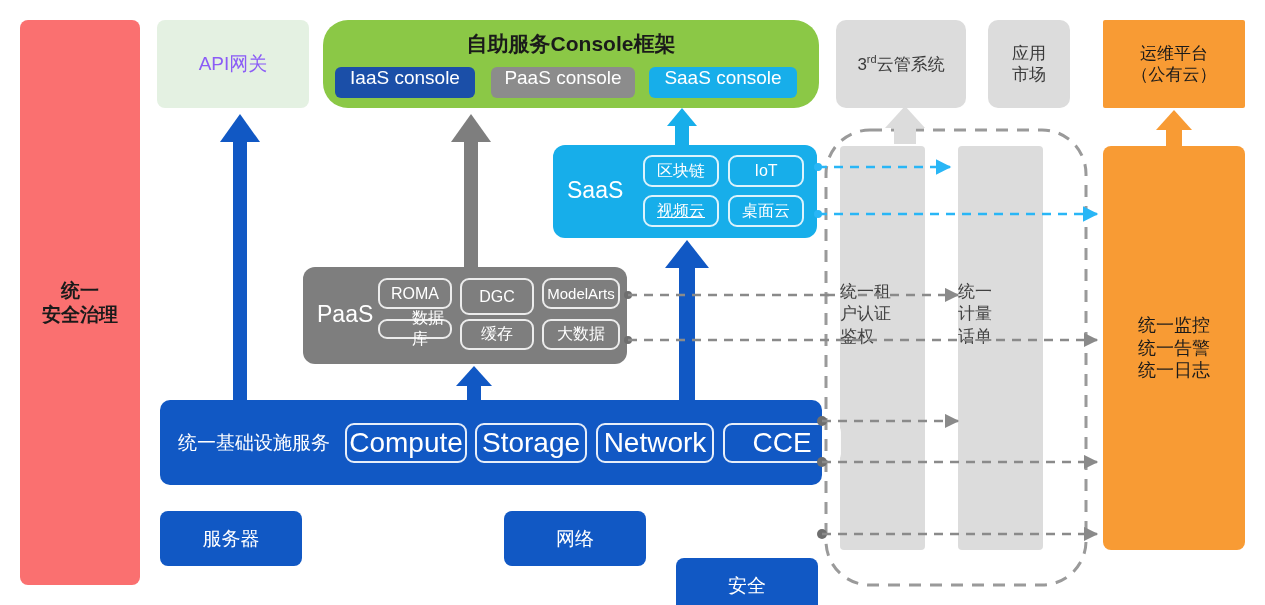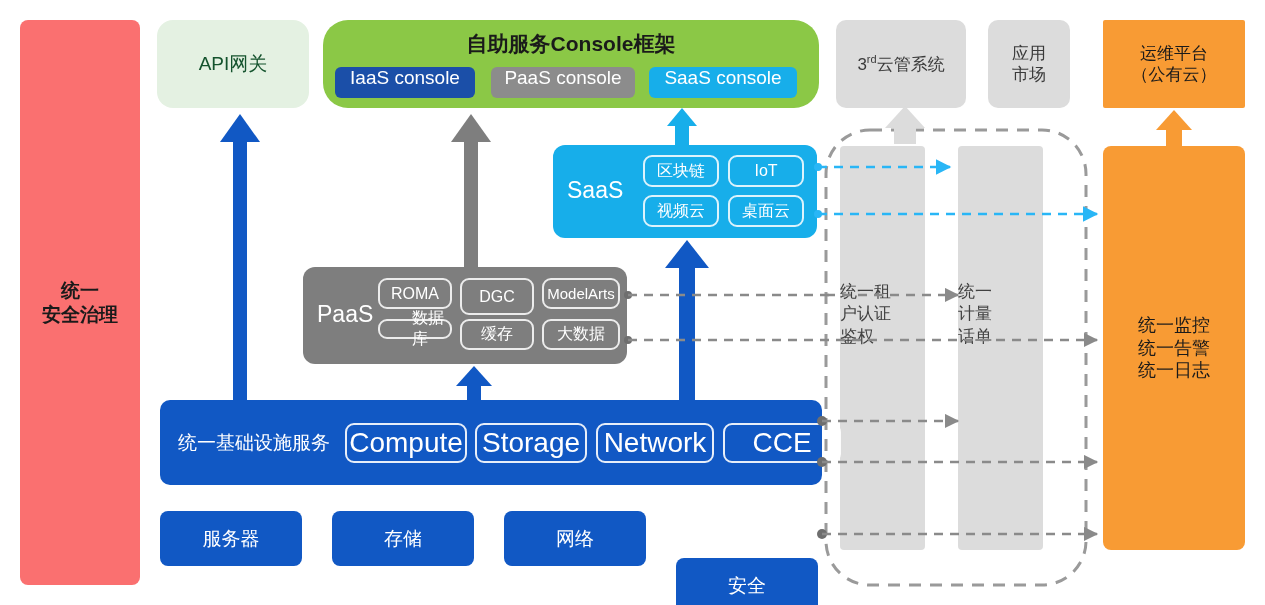--- a/index.html
+++ b/index.html
@@ -6,21 +6,21 @@
   body{width:1265px;height:605px;position:relative;overflow:hidden;
        font-family:"Liberation Sans","DejaVu Sans",sans-serif;}
   #stage{position:absolute;left:0;top:0;width:1265px;height:605px;}
   .box{position:absolute;box-sizing:border-box;display:flex;align-items:center;
        justify-content:center;text-align:center;line-height:1.25;}
 
   
   .security-panel{background:#FA7070;color:#1a1a1a;font-size:19px;font-weight:700;border-radius:8px;}
 
   
-  .api-gw{background:#E4F1E2;color:#14532d;font-size:19px;border-radius:16px;}
+  .api-gw{background:#E4F1E2;color:#8b5cf6;font-size:19px;border-radius:8px;}
 
   
   .console-frame{background:#8BC846;border-radius:8px;}
   .console-title{position:absolute;left:0;right:0;top:10px;text-align:center;
                  color:#1a1a1a;font-size:21px;font-weight:700;}
   .console-chip{position:absolute;border-radius:6px;color:#fff;font-size:19px;
                 display:flex;align-items:flex-start;justify-content:center;}
 
   
   .gray-top{background:#DCDCDC;color:#3a3a3a;font-size:17px;border-radius:10px;}
@@ -116,21 +116,21 @@
   </div>
 
   <div class="saas" style="position:absolute;left:553px;top:145px;width:264px;height:93px;">
     <div class="layer-label" style="left:14px;top:32px;">SaaS</div>
     <div class="sub-chip" style="left:90px;top:10px;width:76px;height:32px;">
       <span>区块链</span>
       </div>
     <div class="sub-chip" style="left:175px;top:10px;width:76px;height:32px;">
       <span>IoT</span>
       </div>
-    <div class="sub-chip" style="left:90px;top:50px;width:76px;height:32px;">
+    <div class="sub-chip" style="left:90px;top:50px;width:76px;height:32px;text-decoration:underline;">
       <span>视频云</span>
       </div>
     <div class="sub-chip" style="left:175px;top:50px;width:76px;height:32px;">
       <span>桌面云</span>
       </div>
   </div>
 
   <div class="paas" style="position:absolute;left:303px;top:267px;width:324px;height:97px;">
     <div class="layer-label" style="left:14px;top:34px;">PaaS</div>
     <div class="sub-chip" style="left:75px;top:11px;width:74px;height:31px;">
@@ -164,23 +164,20 @@
     <div class="infra-chip" style="left:436px;top:23px;width:118px;height:40px;">
         <span>Network</span>
       </div>
     <div class="infra-chip" style="left:563px;top:23px;width:118px;height:40px;">
         <span>CCE</span>
       </div>
   </div>
 
   <div class="box hw" style="left:160px;top:511px;width:142px;height:55px;">
     <span>服务器</span>
-    </div>
-  <div class="box hw" style="left:332px;top:511px;width:142px;height:55px;">
-    <span>存储</span>
     </div>
   <div class="box hw" style="left:504px;top:511px;width:142px;height:55px;">
     <span>网络</span>
     </div>
   <div class="box hw" style="left:676px;top:511px;width:142px;height:55px;margin-top:47px;">
     <span>安全</span>
     </div>
 
   <svg class="overlay" viewBox="0 0 1265 605">
     <defs>

